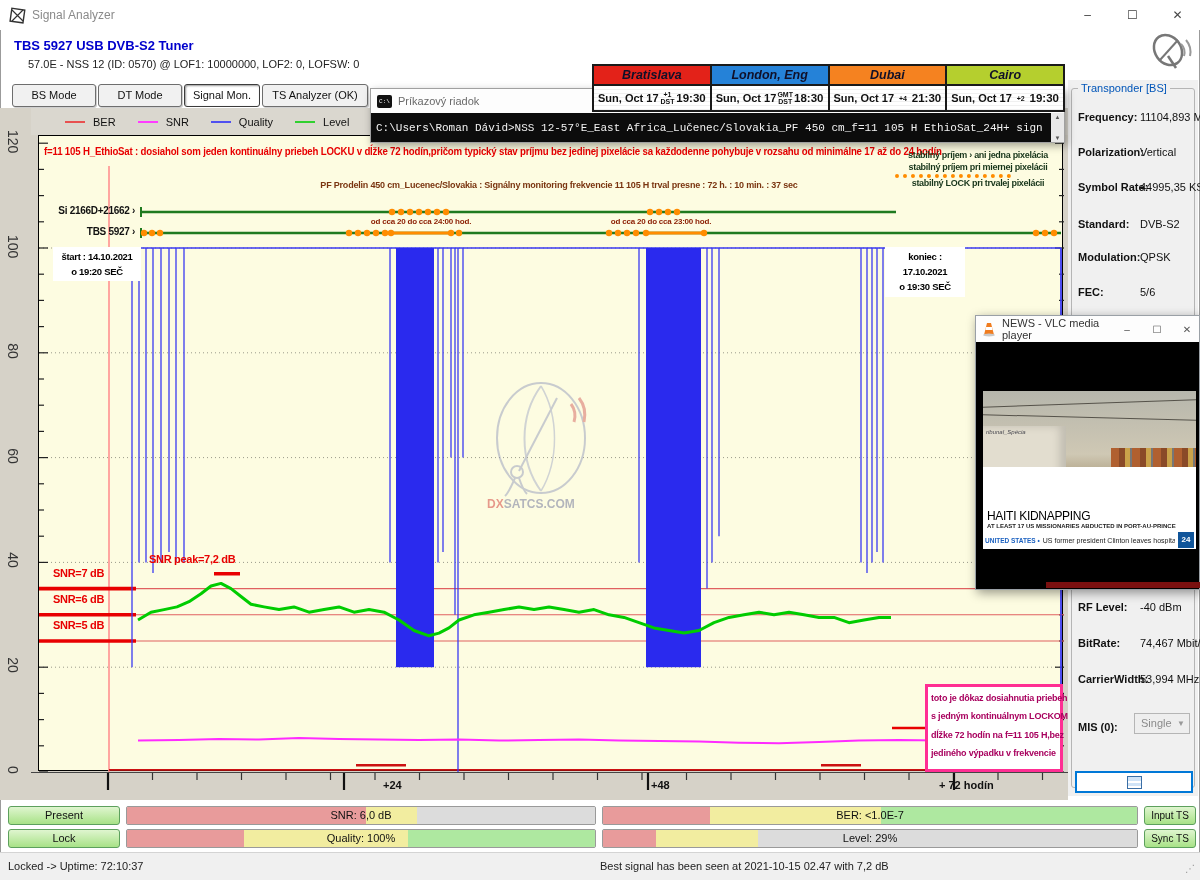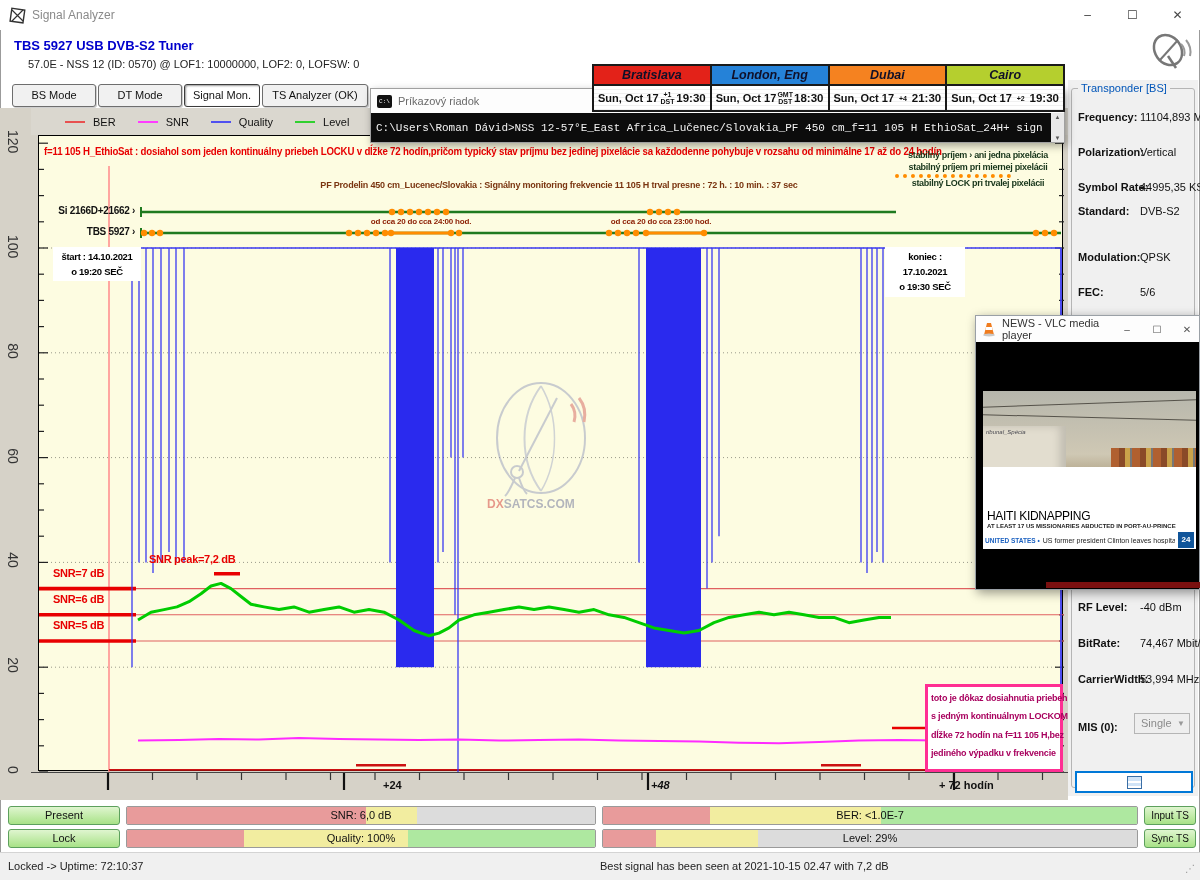--- a/index.html
+++ b/index.html
@@ -384,21 +384,21 @@
           <line x1="871" y1="0" x2="871" y2="7" stroke="#333" stroke-width="1.2"></line>
           <line x1="915.5" y1="0" x2="915.5" y2="7" stroke="#333" stroke-width="1.2"></line>
           <line x1="960" y1="0" x2="960" y2="7" stroke="#333" stroke-width="1.2"></line>
           <line x1="1004.5" y1="0" x2="1004.5" y2="7" stroke="#333" stroke-width="1.2"></line>
           <line x1="70" y1="0" x2="70" y2="17" stroke="#111" stroke-width="2.2"></line>
           <line x1="306" y1="0" x2="306" y2="17" stroke="#111" stroke-width="2.2"></line>
           <line x1="610" y1="0" x2="610" y2="17" stroke="#111" stroke-width="2.2"></line>
           <line x1="916" y1="0" x2="916" y2="17" stroke="#111" stroke-width="2.2"></line>
         </svg>
     <div class="xlab" style="left: 352px;">+24</div>
-        <div class="xlab" style="left: 620px; font-style: italic;">+48</div>
+        <div class="xlab" style="left: 620px;">+48</div>
         <div class="xlab" style="left: 908px;">+ 72 hodín</div>
       </div>
   </div>
 
   <div id="clocks">
       <div class="clock-col">
         <div class="clock-head" style="background: rgb(227, 34, 25);">Bratislava</div>
         <div class="clock-body">
           <span class="clock-date">Sun, Oct 17</span>
           <span class="clock-off">
@@ -502,21 +502,21 @@
             <span class="v">11104,893 MHz</span>
           </div>
           <div class="fld" style="top: 57px;">
             <span class="l">Polarization:</span>
             <span class="v">Vertical</span>
           </div>
           <div class="fld" style="top: 92px;">
             <span class="l">Symbol Rate:</span>
             <span class="v">44995,35 KS/s</span>
           </div>
-          <div class="fld" style="top: 116px;">
+          <div class="fld" style="top: 129px;">
             <span class="l">Standard:</span>
             <span class="v">DVB-S2</span>
           </div>
           <div class="fld" style="top: 162px;">
             <span class="l">Modulation:</span>
             <span class="v">QPSK</span>
           </div>
           <div class="fld" style="top: 197px;">
             <span class="l">FEC:</span>
             <span class="v">5/6</span>

